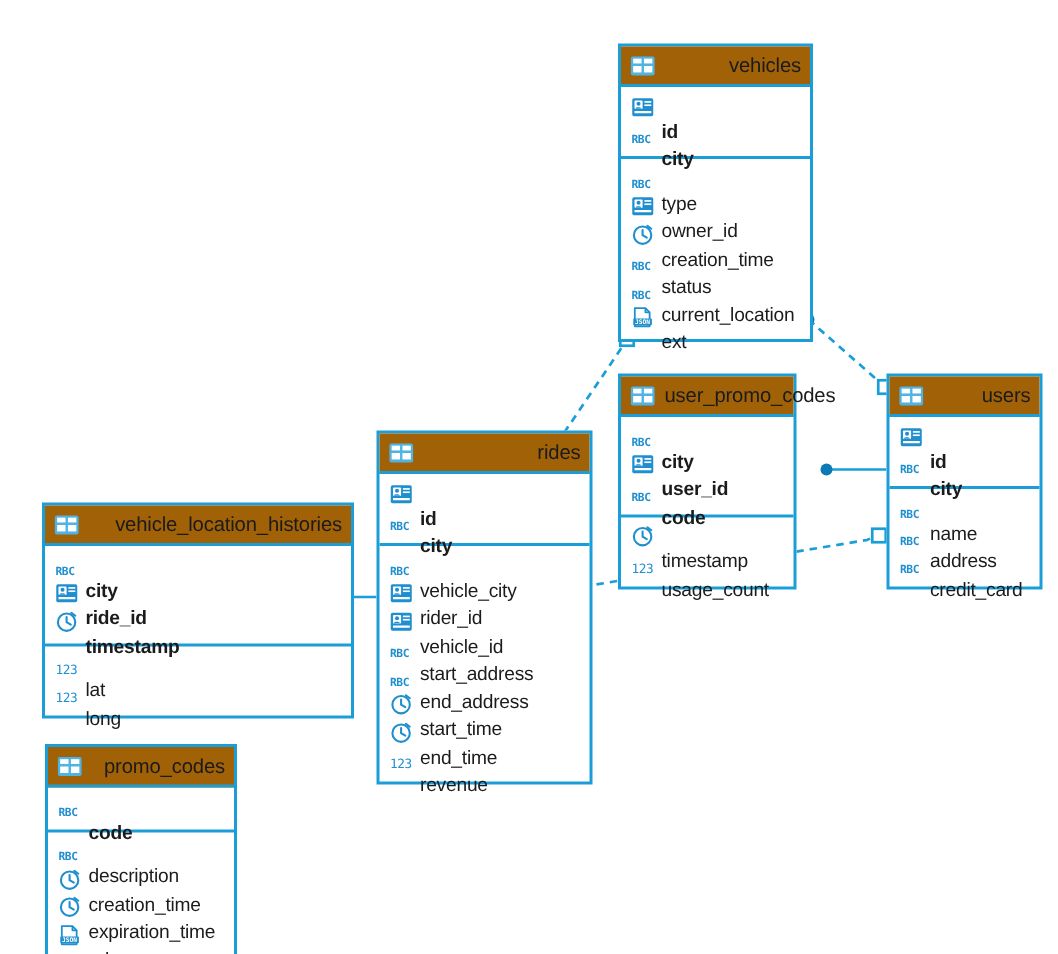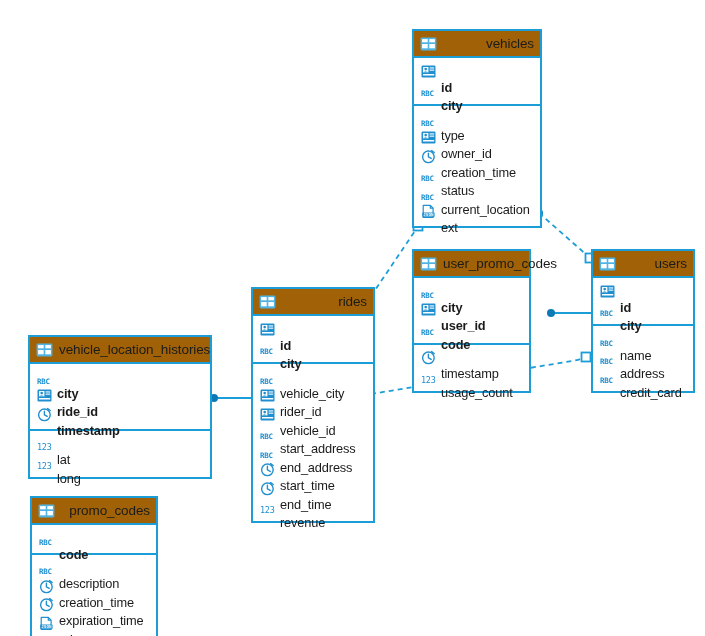--- a/index.html
+++ b/index.html
@@ -313,21 +313,21 @@
           <div class="field-row">
             <span class="ficon"><span class="ic-abc">RBC</span></span>
             <span class="field-name">address</span>
           </div>
           <div class="field-row">
             <span class="ficon"><span class="ic-abc">RBC</span></span>
             <span class="field-name">credit_card</span>
           </div>
         </div>
       </div>
-      <div class="table-node" style="left: 251px; top: 287px; width: 124px;">
+      <div class="table-node" style="left: 251px; top: 287px; width: 144px;">
         <div class="tbl-header">
           <span class="ficon hdr-icon">
             <svg class="glyph" width="17" height="14" viewBox="0 0 17 14">
               <rect x="0.6" y="0.6" width="15.8" height="12.8" rx="1.4" fill="#4fb3e3"></rect>
               <rect x="2.1" y="2.1" width="5.6" height="3.2" fill="#ffffff"></rect>
               <rect x="9.3" y="2.1" width="5.6" height="3.2" fill="#ffffff"></rect>
               <rect x="2.1" y="7.0" width="5.6" height="4.3" fill="#ffffff"></rect>
               <rect x="9.3" y="7.0" width="5.6" height="4.3" fill="#ffffff"></rect>
             </svg>
           </span>
@@ -413,21 +413,21 @@
               </svg>
             </span>
             <span class="field-name">end_time</span>
           </div>
           <div class="field-row">
             <span class="ficon"><span class="ic-123">123</span></span>
             <span class="field-name">revenue</span>
           </div>
         </div>
       </div>
-      <div class="table-node" style="left: 28px; top: 335px; width: 184px;">
+      <div class="table-node" style="left: 28px; top: 335px; width: 208px;">
         <div class="tbl-header">
           <span class="ficon hdr-icon">
             <svg class="glyph" width="17" height="14" viewBox="0 0 17 14">
               <rect x="0.6" y="0.6" width="15.8" height="12.8" rx="1.4" fill="#4fb3e3"></rect>
               <rect x="2.1" y="2.1" width="5.6" height="3.2" fill="#ffffff"></rect>
               <rect x="9.3" y="2.1" width="5.6" height="3.2" fill="#ffffff"></rect>
               <rect x="2.1" y="7.0" width="5.6" height="4.3" fill="#ffffff"></rect>
               <rect x="9.3" y="7.0" width="5.6" height="4.3" fill="#ffffff"></rect>
             </svg>
           </span>

